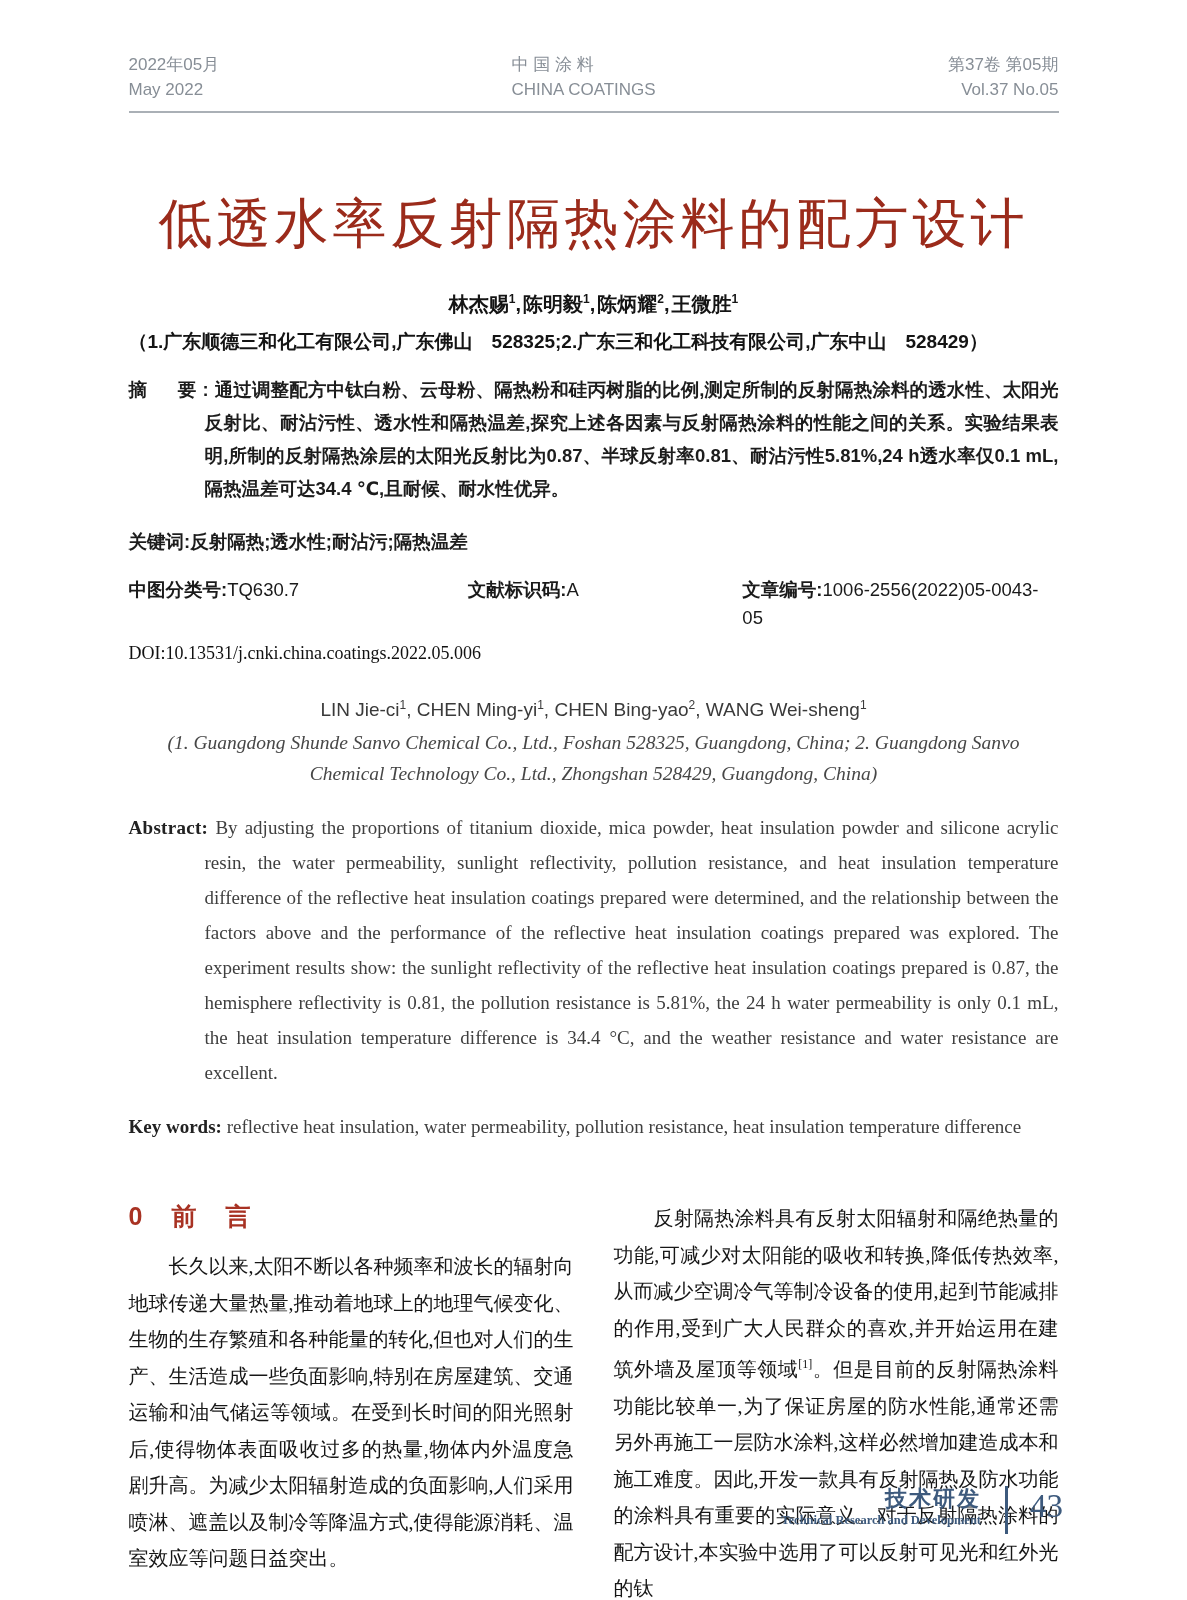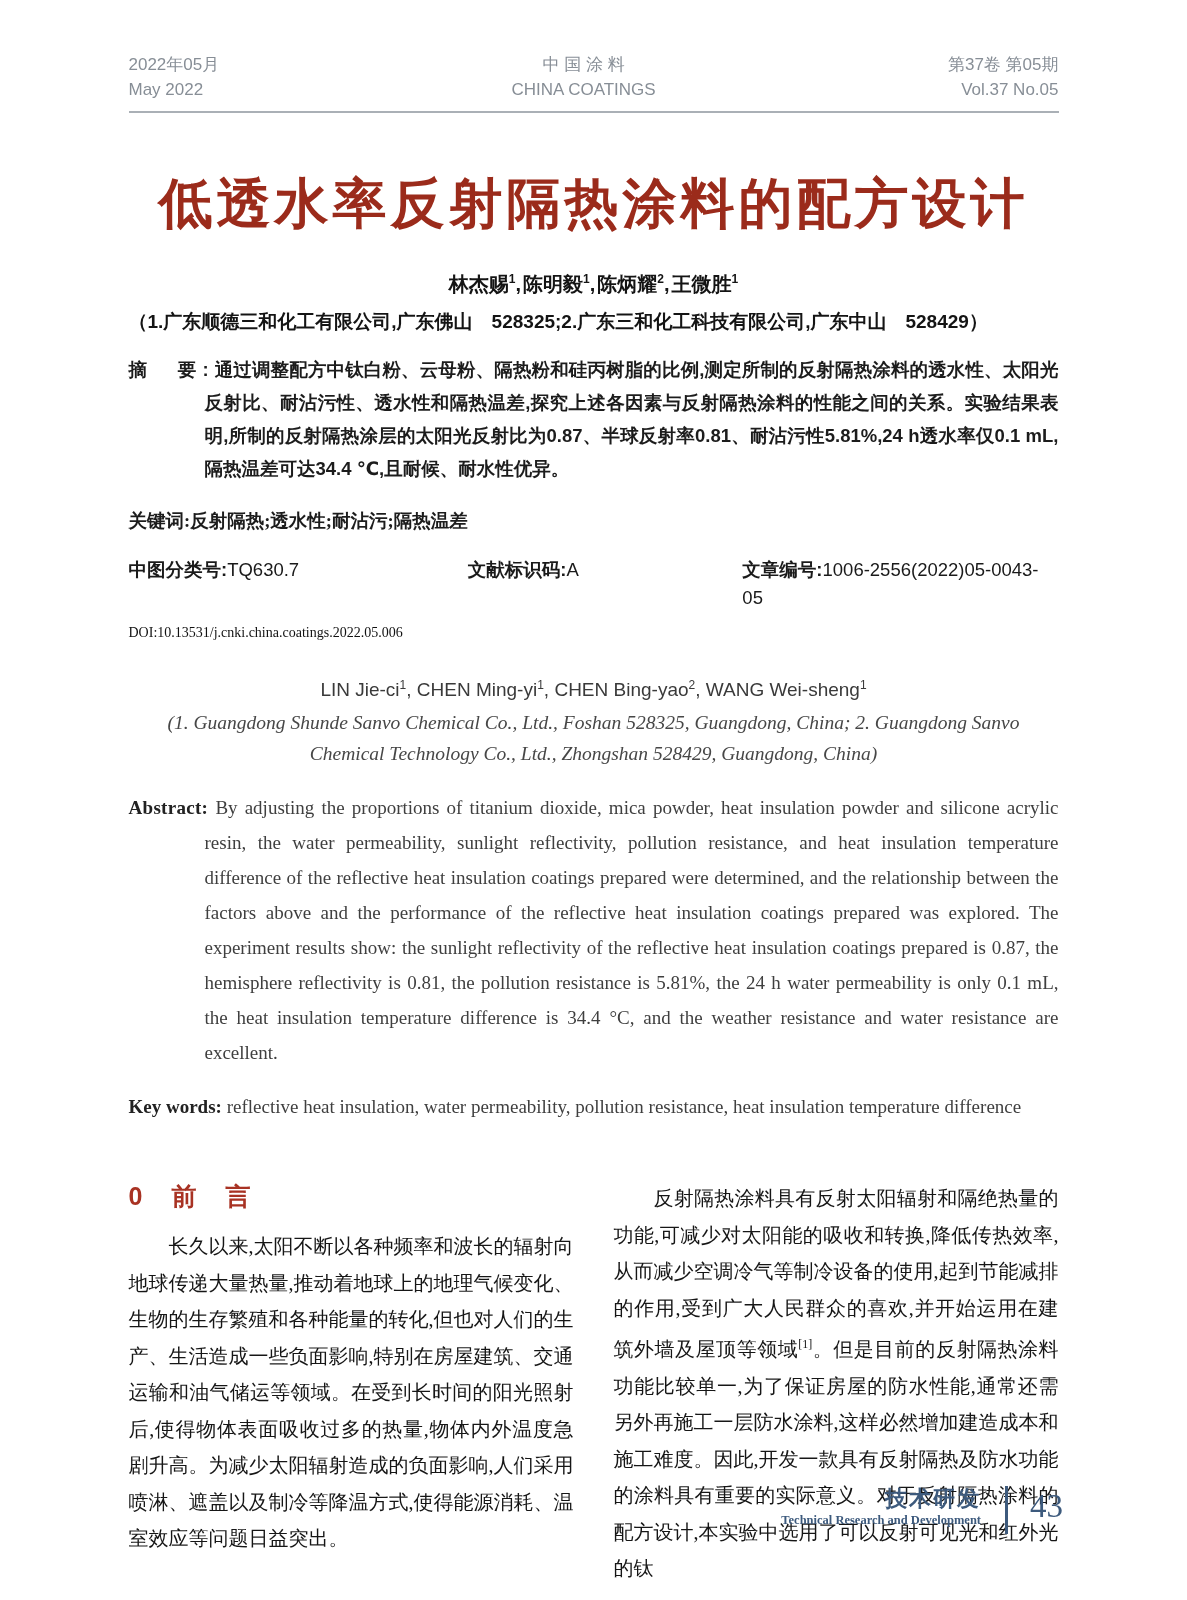--- a/index.html
+++ b/index.html
@@ -11,56 +11,56 @@
   .content { width:930px; margin:0 auto; }
 
   
   .jheader {
     display:flex; justify-content:space-between; align-items:flex-end;
     padding-top:52px; color:#878e96;
     font-family:"Liberation Sans","DejaVu Sans",sans-serif;
     font-size:17px; line-height:25px;
   }
   .jheader .cell { white-space:nowrap; }
-  .jheader .c { text-align:center; }
+  .jheader .c { text-align:left; }
   .jheader .r { text-align:right; }
   .header-rule { border:none; border-top:2px solid #aab0b6; margin:9px 0 0 0; }
 
   
   .title-cn {
-    margin:58px 0 0 0; text-align:center; color:#9b2b1b;
+    margin:78px 0 0 0; text-align:center; color:#9b2b1b;
     font-family:"Liberation Sans","DejaVu Sans",sans-serif;
-    font-weight:700; font-size:54px; letter-spacing:4px; line-height:64px;
+    font-weight:400; font-size:54px; letter-spacing:4px; line-height:64px;
   }
   .authors-cn {
     margin-top:28px; text-align:center; font-size:20px; font-weight:700; color:#141414;
     font-family:"Liberation Sans","DejaVu Sans",sans-serif; line-height:32px;
   }
   .authors-cn sup, .authors-en sup { font-size:12px; }
   .authors-cn .sep { margin-right:2px; }
   .affil-cn {
     margin-top:9px; text-align:left; font-size:19px; font-weight:600; color:#141414;
     font-family:"Liberation Sans","DejaVu Sans",sans-serif; line-height:26px;
   }
 
   
   .abstract-cn, .keywords-cn {
     font-family:"Liberation Sans","DejaVu Sans",sans-serif;
     font-size:18.5px; line-height:33px; color:#1c1c1c; text-align:justify; font-weight:600;
   }
   .abstract-cn { margin-top:18px; padding-left:76px; }
   .abstract-cn .lbl { margin-left:-76px; letter-spacing:6px; }
-  .keywords-cn { margin-top:20px;font-family:Liberation Serif, serif; }
+  .keywords-cn { margin-top:20px; }
   .meta-row {
     display:flex; margin-top:11px;
     font-family:"Liberation Sans","DejaVu Sans",sans-serif; font-size:18.5px; line-height:28px;
   }
   .meta-row .m1 { width:340px; } .meta-row .m2 { width:275px; }
   .meta-row .lbl { font-weight:700; }
-  .doi { margin-top:8px; font-size:14px; line-height:26px; color:#111; }
+  .doi { margin-top:8px; font-size:18px; line-height:26px; color:#111; }
 
   
   .title-en {
     margin:84px 0 0 0; text-align:center; color:#8e2417;
     font-weight:700; font-size:33px; line-height:49px; letter-spacing:.5px;
   }
   .authors-en {
     margin-top:26px; text-align:center;
     font-family:"Liberation Sans","DejaVu Sans",sans-serif;
     font-size:19px; color:#3a3a3a; line-height:26px;

